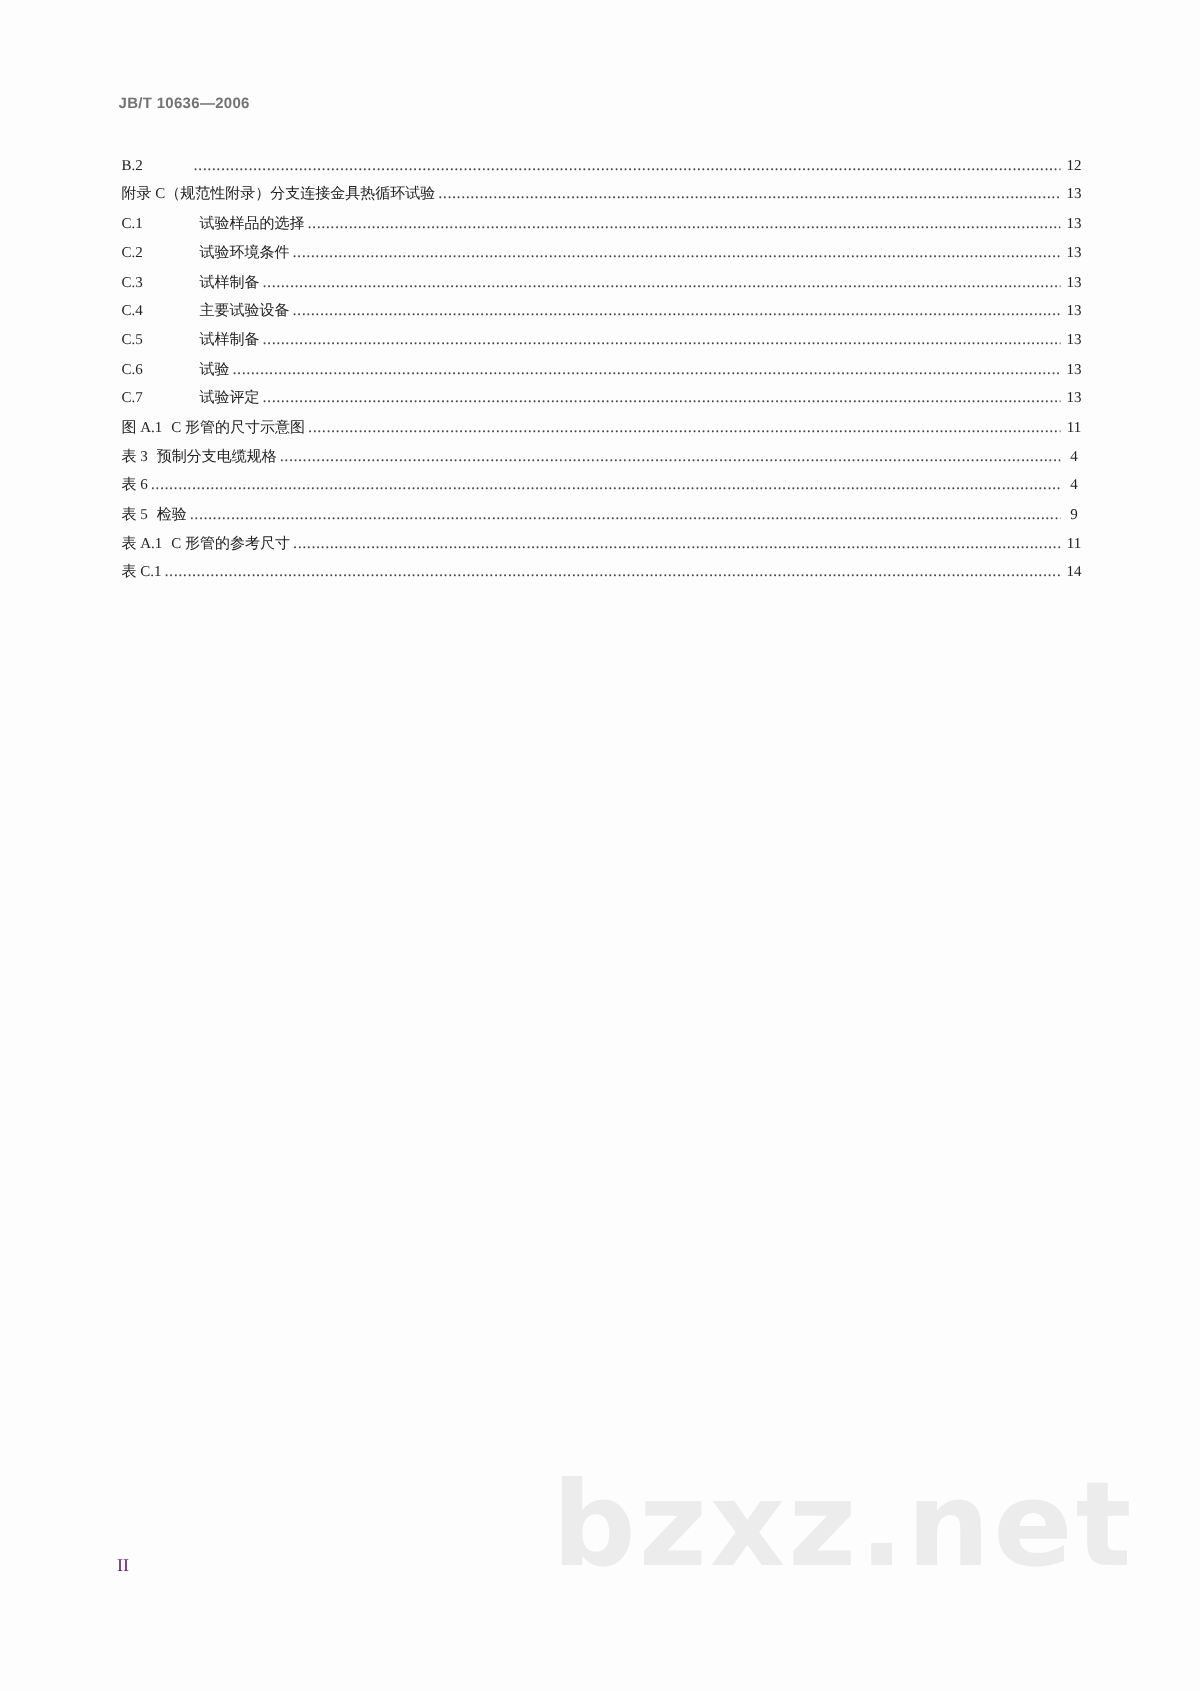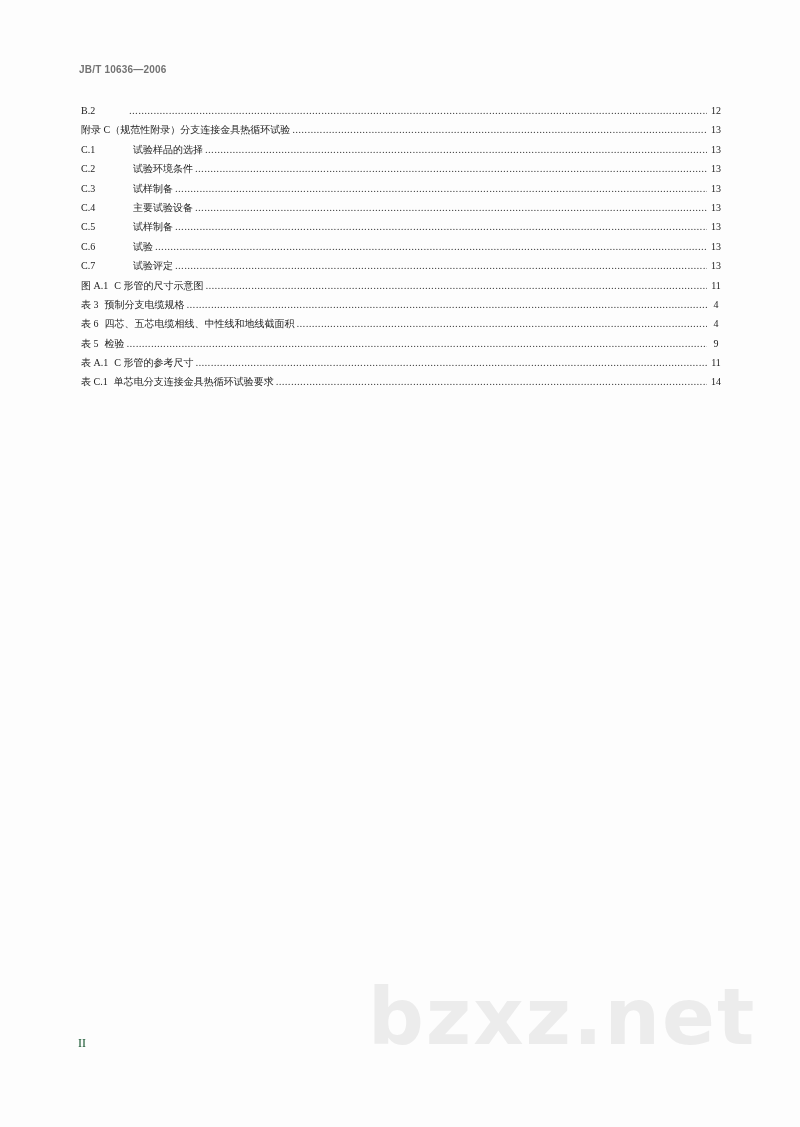--- a/index.html
+++ b/index.html
@@ -22,21 +22,21 @@
   .row .title.nopad { padding-left:0; }
   .row .dots {
     flex:1; overflow:hidden; white-space:nowrap; margin:0 2px; color:#444;
     font-size:11px; letter-spacing:0.3px;
   }
   .row .dots::after {
     content:"..............................................................................................................................................................................................................................................................";
   }
   .row .page { white-space:nowrap; min-width:14px; text-align:center; }
   .footer {
-    position:absolute; left:78px; top:1036px; font-size:12px; color:#14532d;
+    position:absolute; left:78px; top:1036px; font-size:12px; color:#701a75;
   }
   .watermark {
     position:absolute; left:368px; top:978px;
     font-family:"DejaVu Sans", "Liberation Sans", sans-serif;
     font-weight:bold; font-size:78px; color:#ececec; letter-spacing:2px;
     line-height:1;
   }
 </style>
 </head>
 <body>
@@ -104,39 +104,37 @@
     <span class="page">11</span>
   </div>
   <div class="row">
     <span class="code">表 3</span>
     <span class="title">预制分支电缆规格</span>
     <span class="dots"></span>
     <span class="page">4</span>
   </div>
   <div class="row">
     <span class="code">表 6</span>
-    <span class="title">四芯、五芯电缆相线、中性线和地线截面积</span>
     <span class="dots"></span>
     <span class="page">4</span>
   </div>
   <div class="row">
     <span class="code">表 5</span>
     <span class="title">检验</span>
     <span class="dots"></span>
     <span class="page">9</span>
   </div>
   <div class="row">
     <span class="code">表 A.1</span>
     <span class="title">C 形管的参考尺寸</span>
     <span class="dots"></span>
     <span class="page">11</span>
   </div>
   <div class="row">
     <span class="code">表 C.1</span>
-    <span class="title">单芯电分支连接金具热循环试验要求</span>
     <span class="dots"></span>
     <span class="page">14</span>
   </div>
 </div>
 
 <div class="footer">II</div>
 
 <div class="watermark">bzxz.net</div>
 
 </body></html>

